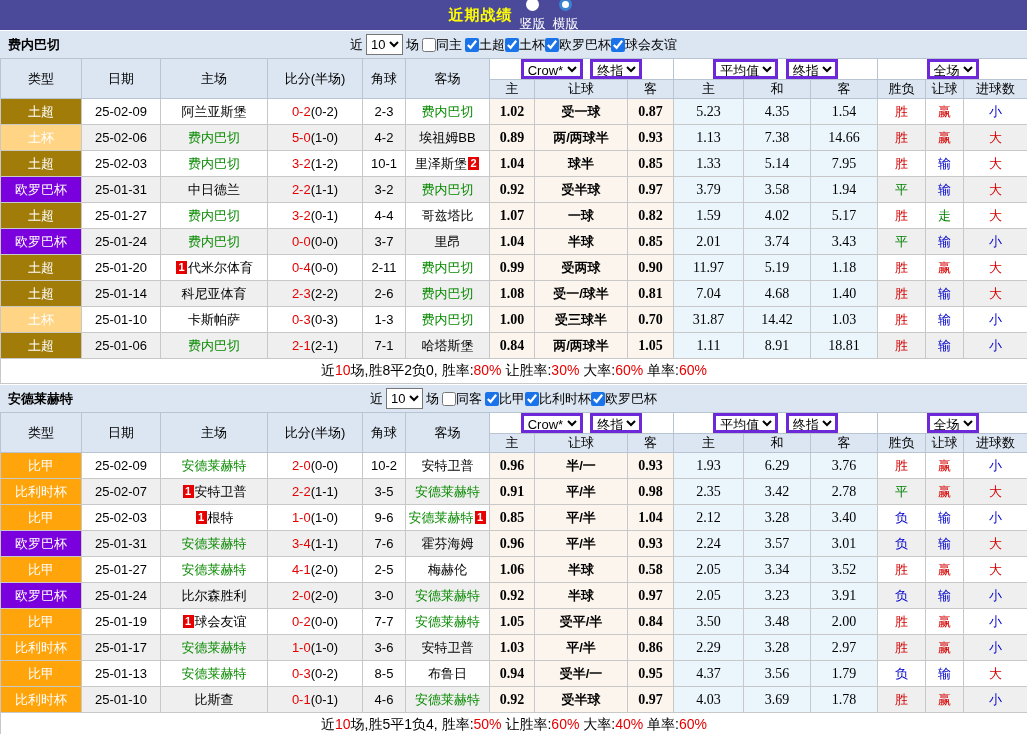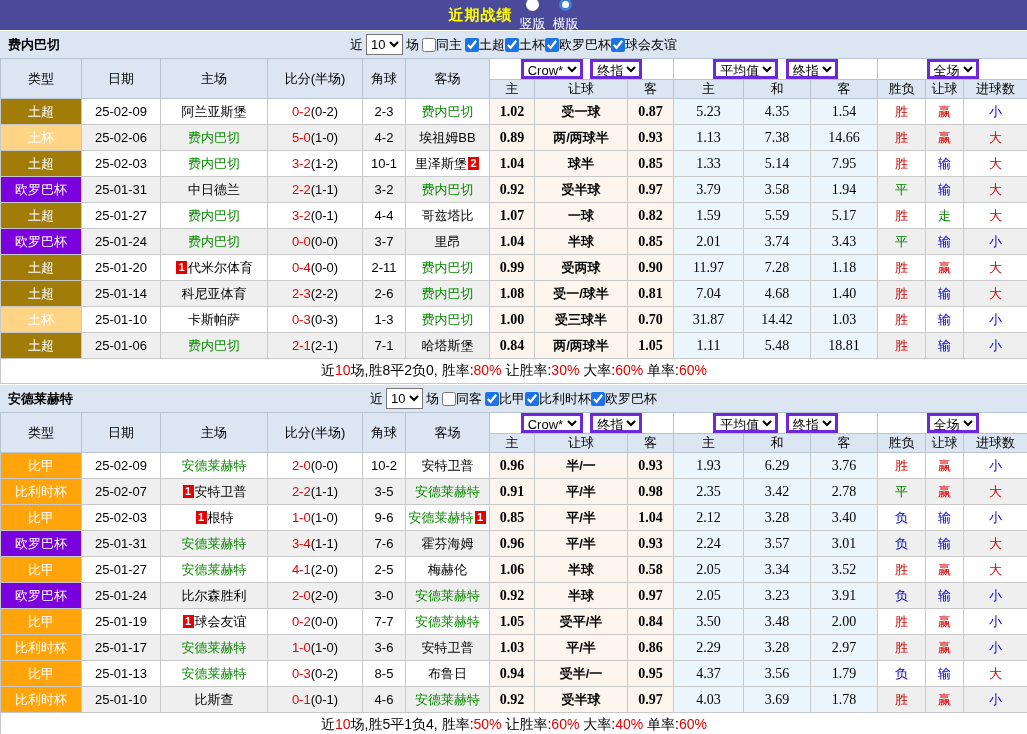--- a/index.html
+++ b/index.html
@@ -231,21 +231,21 @@
         <td class="type" style="background: rgb(161, 124, 8);">土超</td>
         <td class="plain">25-01-27</td>
         <td class="plain team"><span class="focus">费内巴切</span></td>
         <td class="plain"><span class="ft">3-2</span><span class="ht">(0-1)</span></td>
         <td class="plain">4-4</td>
         <td class="plain team"><span>哥兹塔比</span></td>
         <td class="crow num">1.07</td>
         <td class="crow">一球</td>
         <td class="crow num">0.82</td>
         <td class="avg num">1.59</td>
-        <td class="avg num">5.59</td>
+        <td class="avg num">4.02</td>
         <td class="avg num">5.17</td>
         <td class="plain res" style="color: rgb(214, 0, 0);">胜</td>
         <td class="plain res" style="color: rgb(0, 128, 0);">走</td>
         <td class="plain res" style="color: rgb(214, 0, 0);">大</td>
       </tr>
       <tr class="alt">
         <td class="type" style="background: rgb(122, 0, 221);">欧罗巴杯</td>
         <td class="plain">25-01-24</td>
         <td class="plain team"><span class="focus">费内巴切</span></td>
         <td class="plain"><span class="ft">0-0</span><span class="ht">(0-0)</span></td>
@@ -265,21 +265,21 @@
         <td class="type" style="background: rgb(161, 124, 8);">土超</td>
         <td class="plain">25-01-20</td>
         <td class="plain team"><span class="badge">1</span><span>代米尔体育</span></td>
         <td class="plain"><span class="ft">0-4</span><span class="ht">(0-0)</span></td>
         <td class="plain">2-11</td>
         <td class="plain team"><span class="focus">费内巴切</span></td>
         <td class="crow num">0.99</td>
         <td class="crow">受两球</td>
         <td class="crow num">0.90</td>
         <td class="avg num">11.97</td>
-        <td class="avg num">7.28</td>
+        <td class="avg num">5.19</td>
         <td class="avg num">1.18</td>
         <td class="plain res" style="color: rgb(214, 0, 0);">胜</td>
         <td class="plain res" style="color: rgb(214, 0, 0);">赢</td>
         <td class="plain res" style="color: rgb(214, 0, 0);">大</td>
       </tr>
       <tr class="alt">
         <td class="type" style="background: rgb(161, 124, 8);">土超</td>
         <td class="plain">25-01-14</td>
         <td class="plain team"><span>科尼亚体育</span></td>
         <td class="plain"><span class="ft">2-3</span><span class="ht">(2-2)</span></td>
@@ -316,21 +316,21 @@
         <td class="type" style="background: rgb(161, 124, 8);">土超</td>
         <td class="plain">25-01-06</td>
         <td class="plain team"><span class="focus">费内巴切</span></td>
         <td class="plain"><span class="ft">2-1</span><span class="ht">(2-1)</span></td>
         <td class="plain">7-1</td>
         <td class="plain team"><span>哈塔斯堡</span></td>
         <td class="crow num">0.84</td>
         <td class="crow">两/两球半</td>
         <td class="crow num">1.05</td>
         <td class="avg num">1.11</td>
-        <td class="avg num">5.48</td>
+        <td class="avg num">8.91</td>
         <td class="avg num">18.81</td>
         <td class="plain res" style="color: rgb(214, 0, 0);">胜</td>
         <td class="plain res" style="color: rgb(0, 0, 204);">输</td>
         <td class="plain res" style="color: rgb(0, 0, 204);">小</td>
       </tr>
     </tbody>
   <tfoot>
     <tr>
         <td colspan="15" class="summary"><span><span>近</span><span class="red">10</span><span>场,胜8平2负0, 胜率:</span><span class="red">80%</span><span> 让胜率:</span><span class="red">30%</span><span> 大率:</span><span class="red">60%</span><span> 单率:</span><span class="red">60%</span></span></td>
       </tr>

